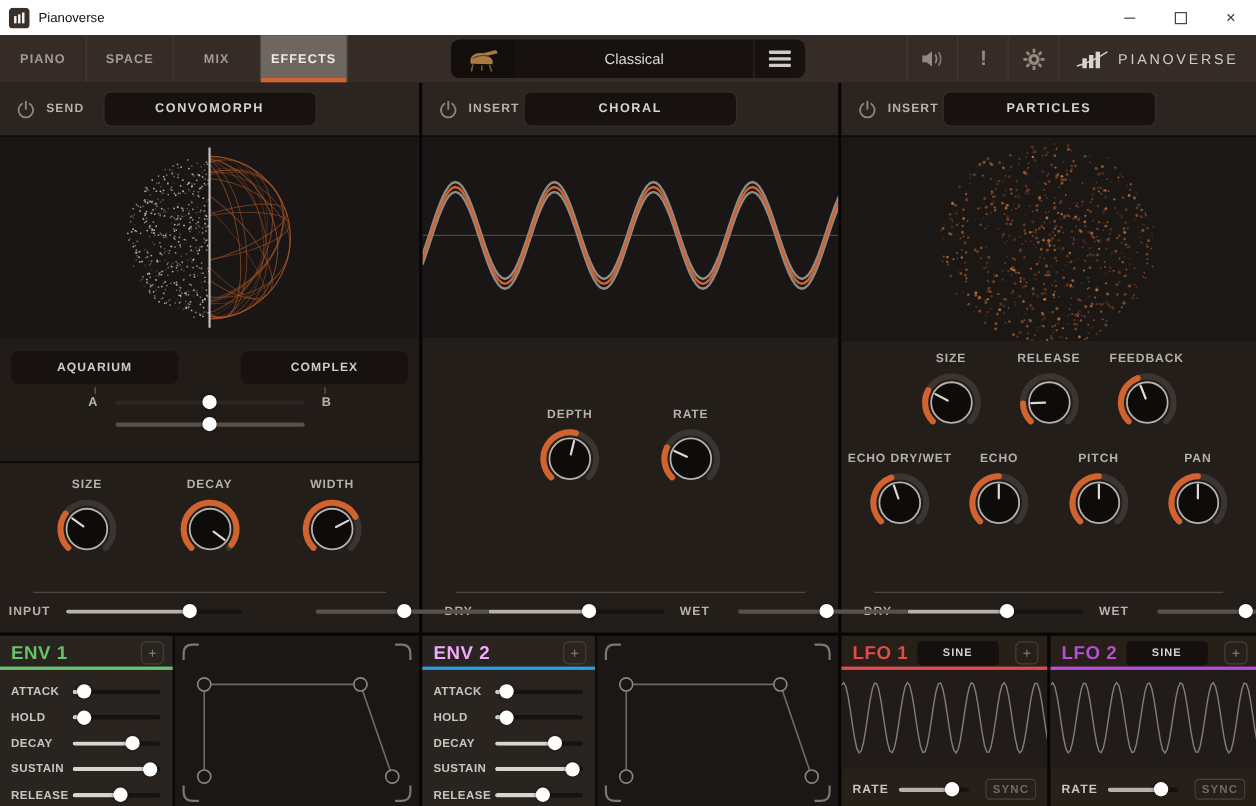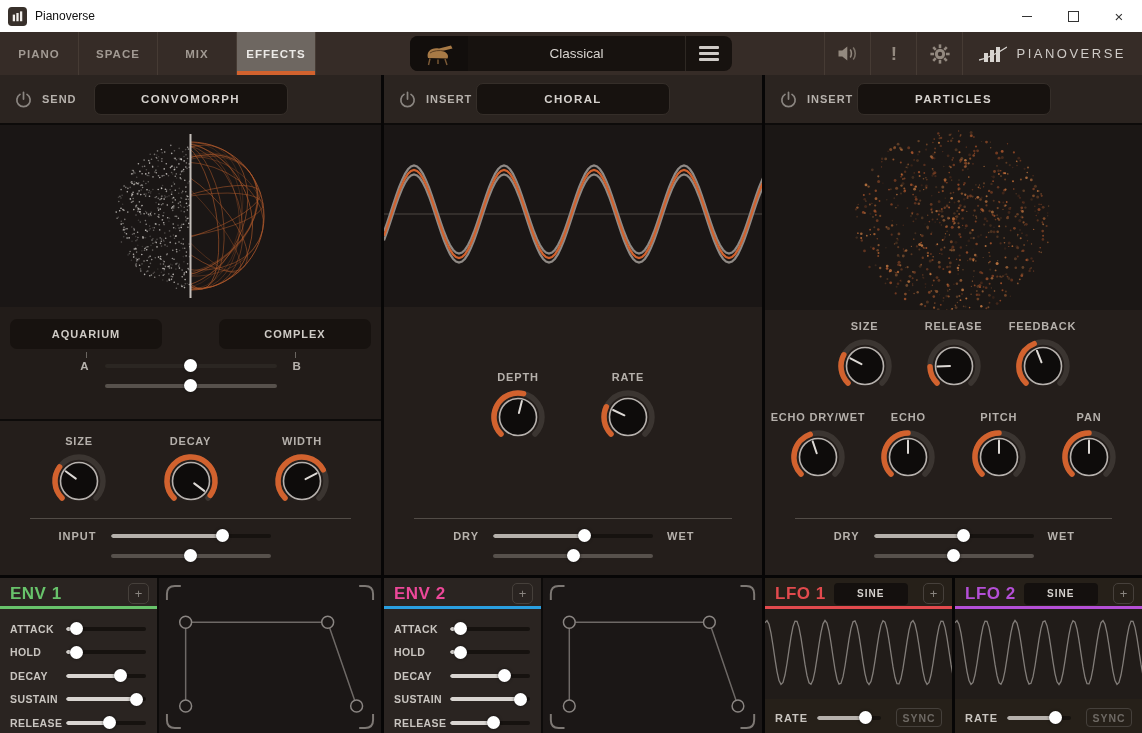--- a/index.html
+++ b/index.html
@@ -63,21 +63,21 @@
   .kr-2{justify-content:center;padding-top:64px;}
   .kr-3a{justify-content:space-between;padding:0 55px;}
   .kr-3b{justify-content:space-between;padding:0 8px;margin-top:16px;}
   .knob-cell{display:flex;flex-direction:column;align-items:center;}
   .kc-86{width:86px;}.kc-110{width:110px;}.kc-90{width:90px;}
   .klabel{font-size:11px;font-weight:700;letter-spacing:.8px;color:#b5b0ab;margin-bottom:5px;white-space:nowrap;}
   .kdial{width:58px;height:58px;cursor:pointer;}
 
   .spacer{flex:1;}
   .mixhr{border:0;border-top:1px solid #524c47;margin:0 30px;flex:0 0 auto;}
-  .mixrows{padding:10px 0 13px;display:flex;flex-direction:column;align-items:center;gap:7px;}
+  .mixrows{padding:10px 0 13px;display:flex;flex-direction:row;align-items:center;gap:7px;}
   .mixrow{display:flex;align-items:center;gap:14px;}
   .mixlab{width:46px;font-size:11px;font-weight:700;letter-spacing:1px;color:#b7b2ad;}
   .mixlab.r{text-align:right;}
   .col3-sec{flex:1;display:flex;flex-direction:column;padding-top:10px;}
 
   
   .slider{position:relative;height:13px;cursor:pointer;}
   .slider .track{position:absolute;left:0;right:0;top:50%;height:4px;margin-top:-2px;border-radius:2px;background:#16120f;overflow:hidden;}
   .slider.v-dark .track{background:#2b2622;}
   .slider.v-mid .track{background:#57514c;}
@@ -1845,21 +1845,21 @@
             <circle cx="26.9" cy="44.2" r="6" fill="#1b1716" stroke="#8a8582" stroke-width="1.5"></circle>
             <circle cx="170.2" cy="44.2" r="6" fill="#1b1716" stroke="#8a8582" stroke-width="1.5"></circle>
             <circle cx="199.4" cy="128.0" r="6" fill="#1b1716" stroke="#8a8582" stroke-width="1.5"></circle>
           </svg>
         </div>
     </div>
 
     <div class="env-panel bordered">
       <div class="env-left">
         <div class="mod-head">
-          <span class="mod-title" style="color: #ec4899;">ENV 2</span>
+          <span class="mod-title" style="color: #f0abfc;">ENV 2</span>
           <button class="plus-btn">+</button>
           <span class="mod-rule" style="background: rgb(42, 159, 224);"></span>
         </div>
         <div class="env-sliders">
           <div class="env-row">
               <span class="env-lab">ATTACK</span>
               <div class="slider s-env bright" style="--v: 0.06;">
                 <div class="track">
                   <div class="fill"></div>
                 </div>

